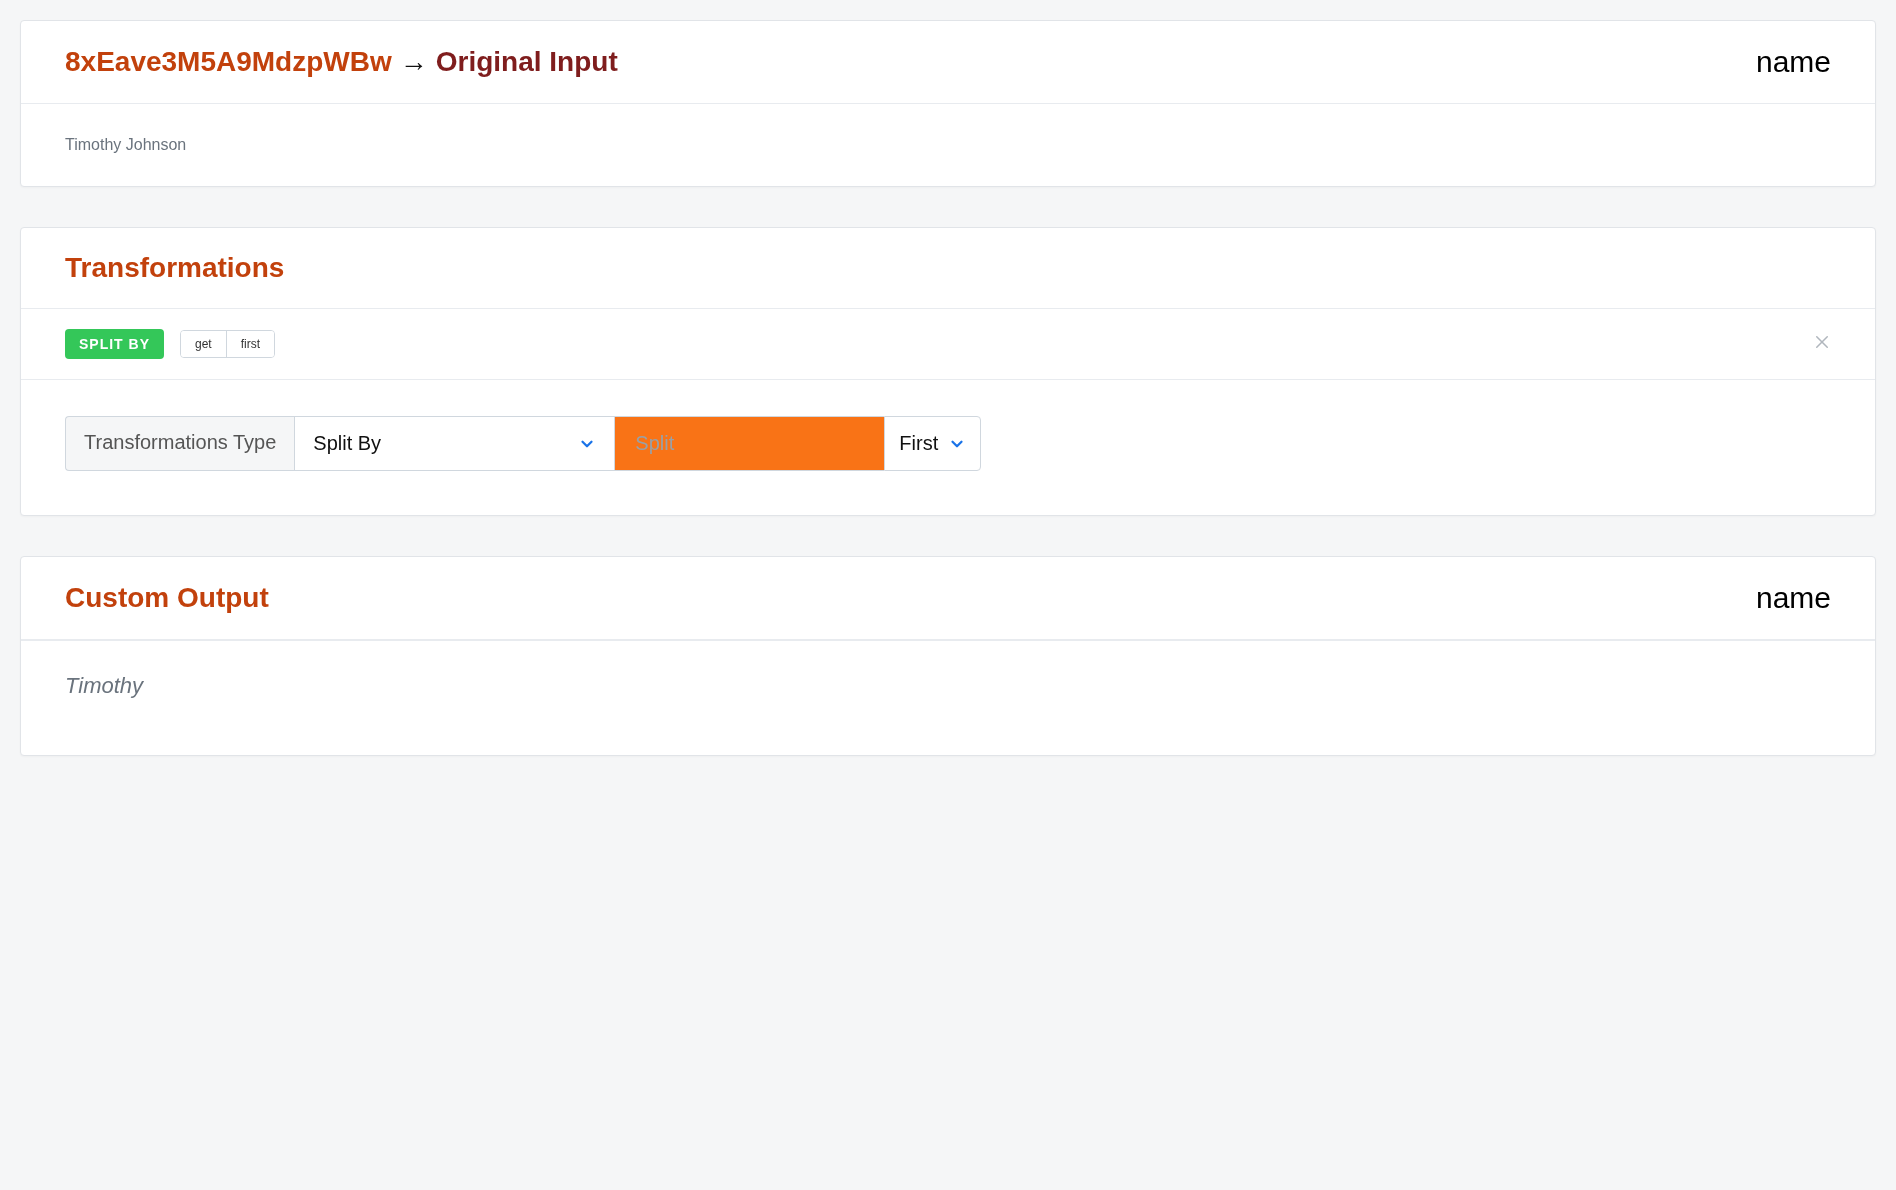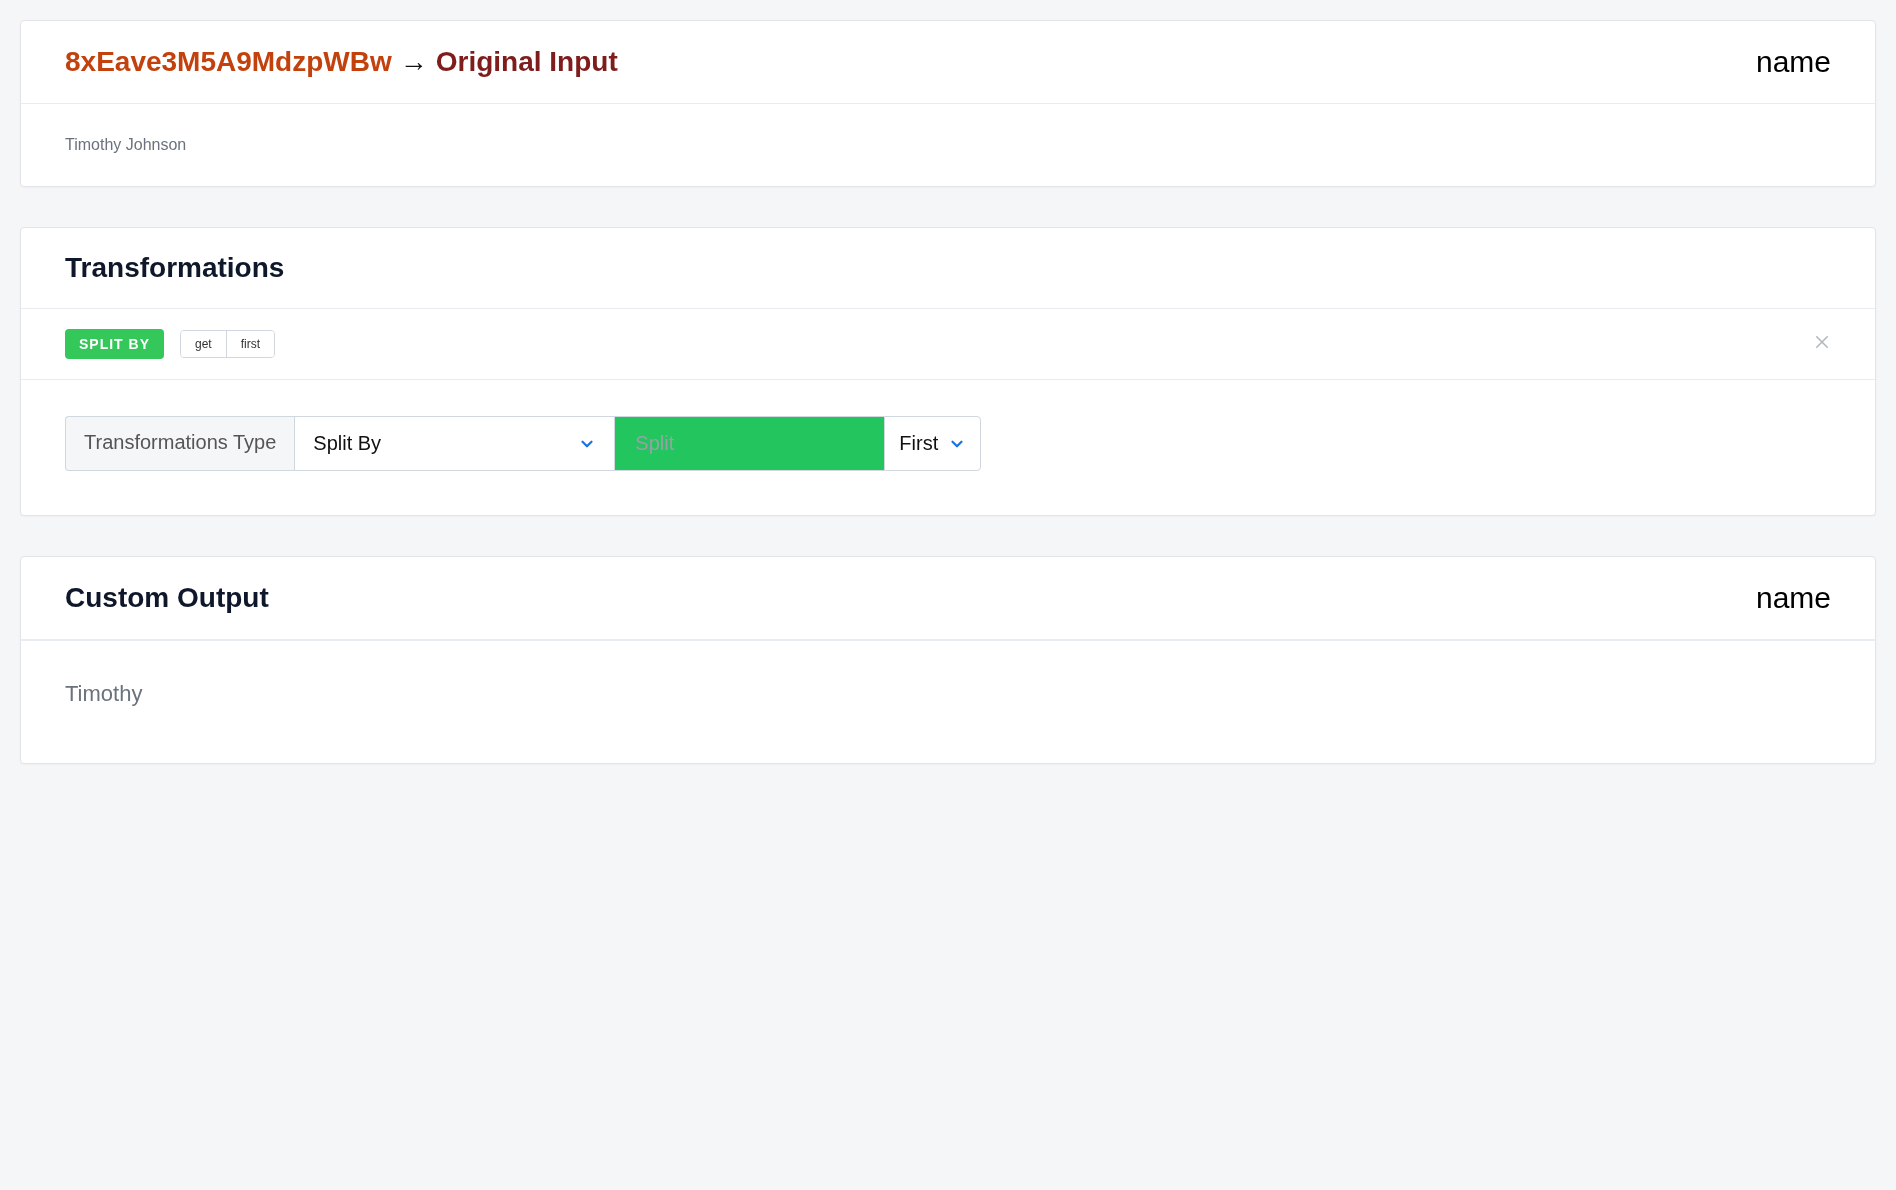--- a/index.html
+++ b/index.html
@@ -43,21 +43,21 @@
   }
   .title-arrow { color: #111; font-weight: 700; }
   .title-text { color: #7f1d1d; font-weight: 700; }
   .field-name {
     font-size: 30px;
     color: #000000;
   }
   .section-title {
     font-size: 28px;
     font-weight: 700;
-    color: #0f172a;
+    color: #c2410c;
   }
   .trans-row {
     display: flex;
     align-items: center;
     padding: 20px 44px;
     border-bottom: 1px solid #e8ebef;
     gap: 16px;
   }
   .tag-green {
     background: #34c759;
@@ -111,21 +111,21 @@
     padding: 14px 18px;
     font-size: 20px;
     color: #111;
     display: flex;
     align-items: center;
     justify-content: space-between;
     min-width: 320px;
     cursor: pointer;
   }
   .builder-input {
-    background: #22c55e;
+    background: #f97316;
     border: 1px solid #d0d7de;
     border-right: none;
     padding: 14px 18px;
     font-size: 20px;
     color: #9aa0a6;
     flex: 0 0 270px;
     display: flex;
   }
   .builder-input input {
     border: none;
@@ -158,24 +158,25 @@
     margin-left: 14px;
     font-weight: 500;
   }
   .chev {
     color: #1a73e8;
     display: inline-flex;
   }
   .chev svg { width: 18px; height: 18px; }
   .rounded-right { border-radius: 0 4px 4px 0; border-right: 1px solid #d0d7de !important; }
   .output-body {
-    padding: 40px 44px 56px 44px;
+    padding: 32px 44px 56px 44px;
     border-top: 1px solid #e8ebef;
     font-size: 22px;
     color: #6a737d;
+    font-style: italic;
   }
 </style>
 </head>
 <body>
 
 <div class="card">
   <div class="card-header">
     <div class="title-line">
       <span class="title-link">8xEave3M5A9MdzpWBw</span>
       <span class="title-arrow">→</span>

